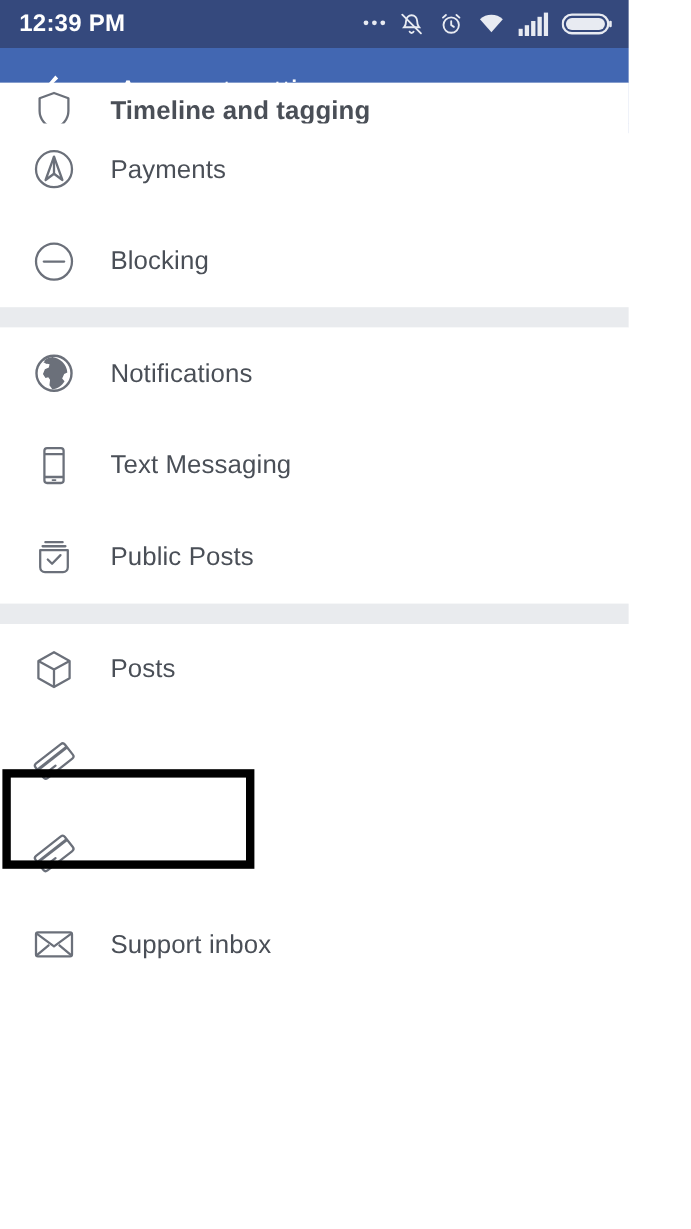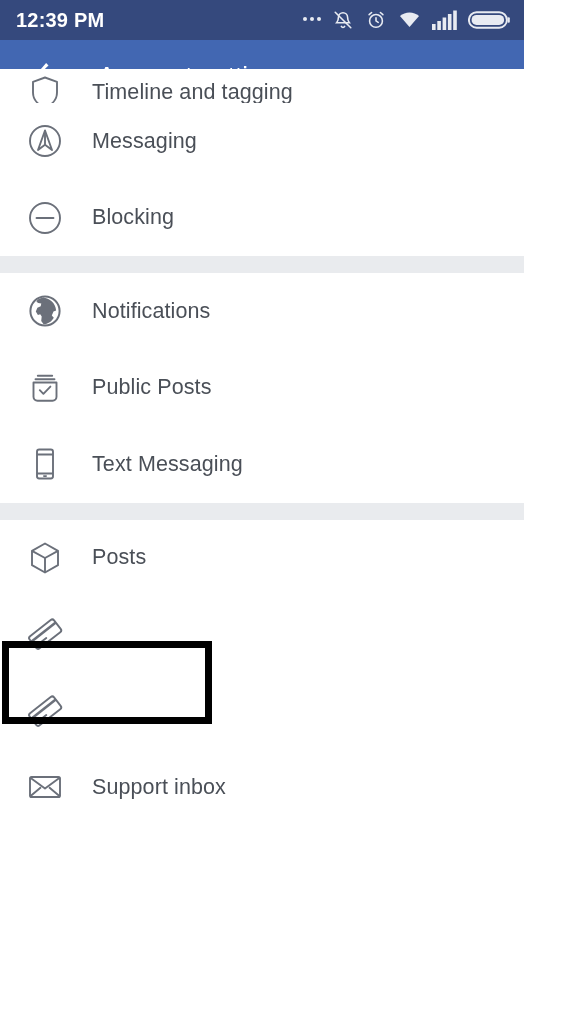--- a/index.html
+++ b/index.html
@@ -106,20 +106,21 @@
     font-size: 21.5px;
     color: #4a4f57;
     letter-spacing: 0.1px;
     white-space: nowrap;
   }
   .row.clipped {
     height: 34px;
     align-items: flex-start;
     overflow: hidden;
     margin-top: -42px;
+    font-weight: bold;
   }
   .row.clipped .icon { height: 46px; }
   .row.clipped .label { line-height: 46px; }
 
   .divider {
     height: 17px;
     background: #e9ebee;
   }
 
   
@@ -217,21 +218,21 @@
       </div>
 
       <div class="row">
         <span class="icon">
           <svg width="40" height="40" viewBox="0 0 40 40" fill="none" stroke="#6b707a" stroke-width="1.9" stroke-linejoin="round">
             <circle cx="20" cy="20" r="15"></circle>
             <path d="M20 9.5l7 19.5-7-5.2-7 5.2z"></path>
             <path d="M20 9.5v14.3"></path>
           </svg>
         </span>
-        <span class="label">Messaging</span>
+        <span class="label">Payments</span>
       </div>
 
       <div class="row">
         <span class="icon">
           <svg width="40" height="40" viewBox="0 0 40 40" fill="none" stroke="#6b707a" stroke-width="1.9" stroke-linecap="round">
             <circle cx="20" cy="20" r="15"></circle>
             <path d="M11.5 20h17"></path>
           </svg>
         </span>
         <span class="label">Blocking</span>
@@ -245,44 +246,44 @@
 
       <div class="row">
         <span class="icon">
           <svg width="40" height="40" viewBox="0 0 40 40">
             <circle cx="20" cy="20" r="14.6" fill="none" stroke="#6b707a" stroke-width="2"></circle>
             <path d="M20 6.6c-3.1 0-5.9 1-8.1 2.8l1.4 2.6 3 .5-.6 2.8-3.3 1.4-1.6 3.9 2.1 3.3 2.3-.6 1.5 2.1-.5 4.6 2.4 3.3c4.4-.3 8.2-2.9 10.2-6.6l-2-2.3 1.7-3.8 2.6-1.2c-.5-6.9-6.2-12.4-13.3-12.8z" fill="#6b707a"></path>
             <path d="M15 7.9l1.2 2.4-2.6 1.8-2.4-1.3z" fill="#6b707a"></path>
           </svg>
         </span>
         <span class="label">Notifications</span>
+      </div>
+
+      <div class="row">
+        <span class="icon">
+          <svg width="40" height="40" viewBox="0 0 40 40" fill="none" stroke="#6b707a" stroke-width="1.9">
+            <rect x="12" y="5.5" width="16" height="29" rx="2.2"></rect>
+            <path d="M12 10.5h16M12 29.5h16"></path>
+            <rect x="18" y="31.3" width="4" height="1.6" rx="0.8" fill="#6b707a" stroke="none"></rect>
+          </svg>
+        </span>
+        <span class="label">Text Messaging</span>
       </div>
 
       <div class="row">
         <span class="icon">
           <svg width="40" height="40" viewBox="0 0 40 40" fill="none" stroke="#6b707a" stroke-width="1.9" stroke-linecap="round" stroke-linejoin="round">
             <path d="M8.5 14.5h23v14.2a4 4 0 0 1-4 4h-15a4 4 0 0 1-4-4z"></path>
             <path d="M10.5 11.2h19"></path>
             <path d="M12.8 7.8h14.4"></path>
             <path d="M14.8 22.2l3.6 3.6 7-7.2"></path>
           </svg>
         </span>
         <span class="label">Public Posts</span>
       </div>
-
-      <div class="row">
-        <span class="icon">
-          <svg width="40" height="40" viewBox="0 0 40 40" fill="none" stroke="#6b707a" stroke-width="1.9">
-            <rect x="12" y="5.5" width="16" height="29" rx="2.2"></rect>
-            <path d="M12 10.5h16M12 29.5h16"></path>
-            <rect x="18" y="31.3" width="4" height="1.6" rx="0.8" fill="#6b707a" stroke="none"></rect>
-          </svg>
-        </span>
-        <span class="label">Text Messaging</span>
-      </div>
     </div>
 
     <div class="divider"></div>
 
     <div>
 
       <div class="row">
         <span class="icon">
           <svg width="40" height="40" viewBox="0 0 40 40" fill="none" stroke="#6b707a" stroke-width="1.9" stroke-linejoin="round">
             <path d="M20 5.5l13 7.3v14.4L20 34.5 7 27.2V12.8z"></path>

